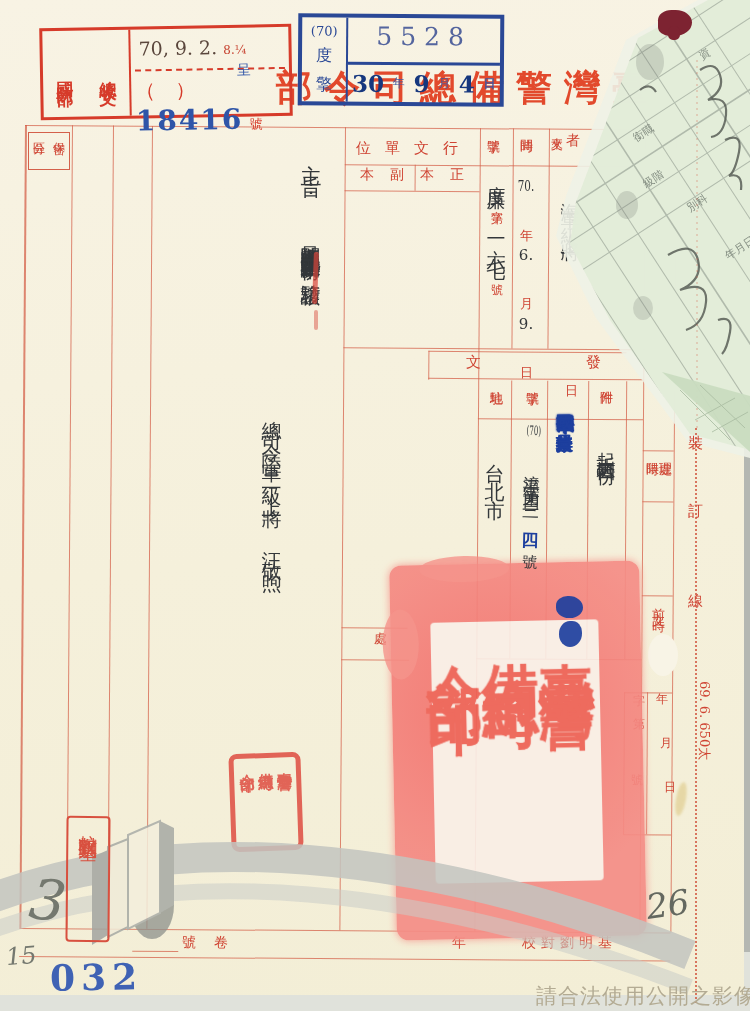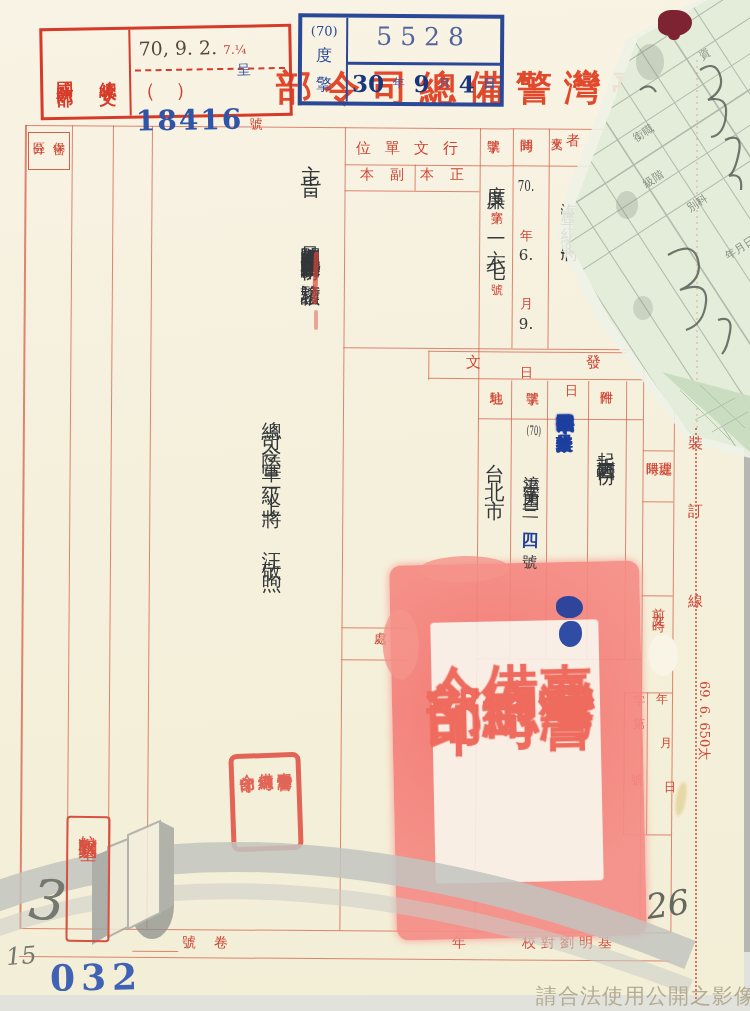--- a/index.html
+++ b/index.html
@@ -85,21 +85,21 @@
     <div class="abs" style="left:276px;top:64px;font-size:36px;font-weight:bold;color:#e2492c;letter-spacing:12px;z-index:9;white-space:nowrap">部令司總備警灣臺</div>
 
     <div class="abs stampbox" style="left:40px;top:26px;width:252px;height:92px;border:3px solid #d63b2a;transform:rotate(-1deg);display:flex;z-index:23;color:#d63b2a">
       <div style="width:86px;border-right:2px solid #d63b2a;display:flex;justify-content:space-around;align-items:center">
         <span class="v" style="font-size:17px;font-weight:bold;letter-spacing:4px">國防部</span>
         <span class="v" style="font-size:17px;font-weight:bold;letter-spacing:4px">總收文</span>
       </div>
       <div style="flex:1;position:relative">
         <div class="abs" style="left:8px;top:8px;font-size:19px;color:#5a463c">
           <span>70, 9. 2.</span>
-          <span style="font-size:12px;color:#c6402e">7.¼</span>
+          <span style="font-size:12px;color:#c6402e">8.¼</span>
         </div>
         <div class="abs" style="left:4px;top:40px;width:150px;border-top:2px dashed #d63b2a"></div>
         <div class="abs" style="left:4px;top:48px;font-size:20px">
           <span>（　）</span>
           <span style="color:#2f55a8;font-weight:bold;font-size:28px;letter-spacing:2px">18416</span>
           <span style="font-size:13px">號</span>
         </div>
         <span class="abs" style="left:106px;top:34px;font-size:14px;color:#2f55a8">呈</span>
       </div>
     </div>

